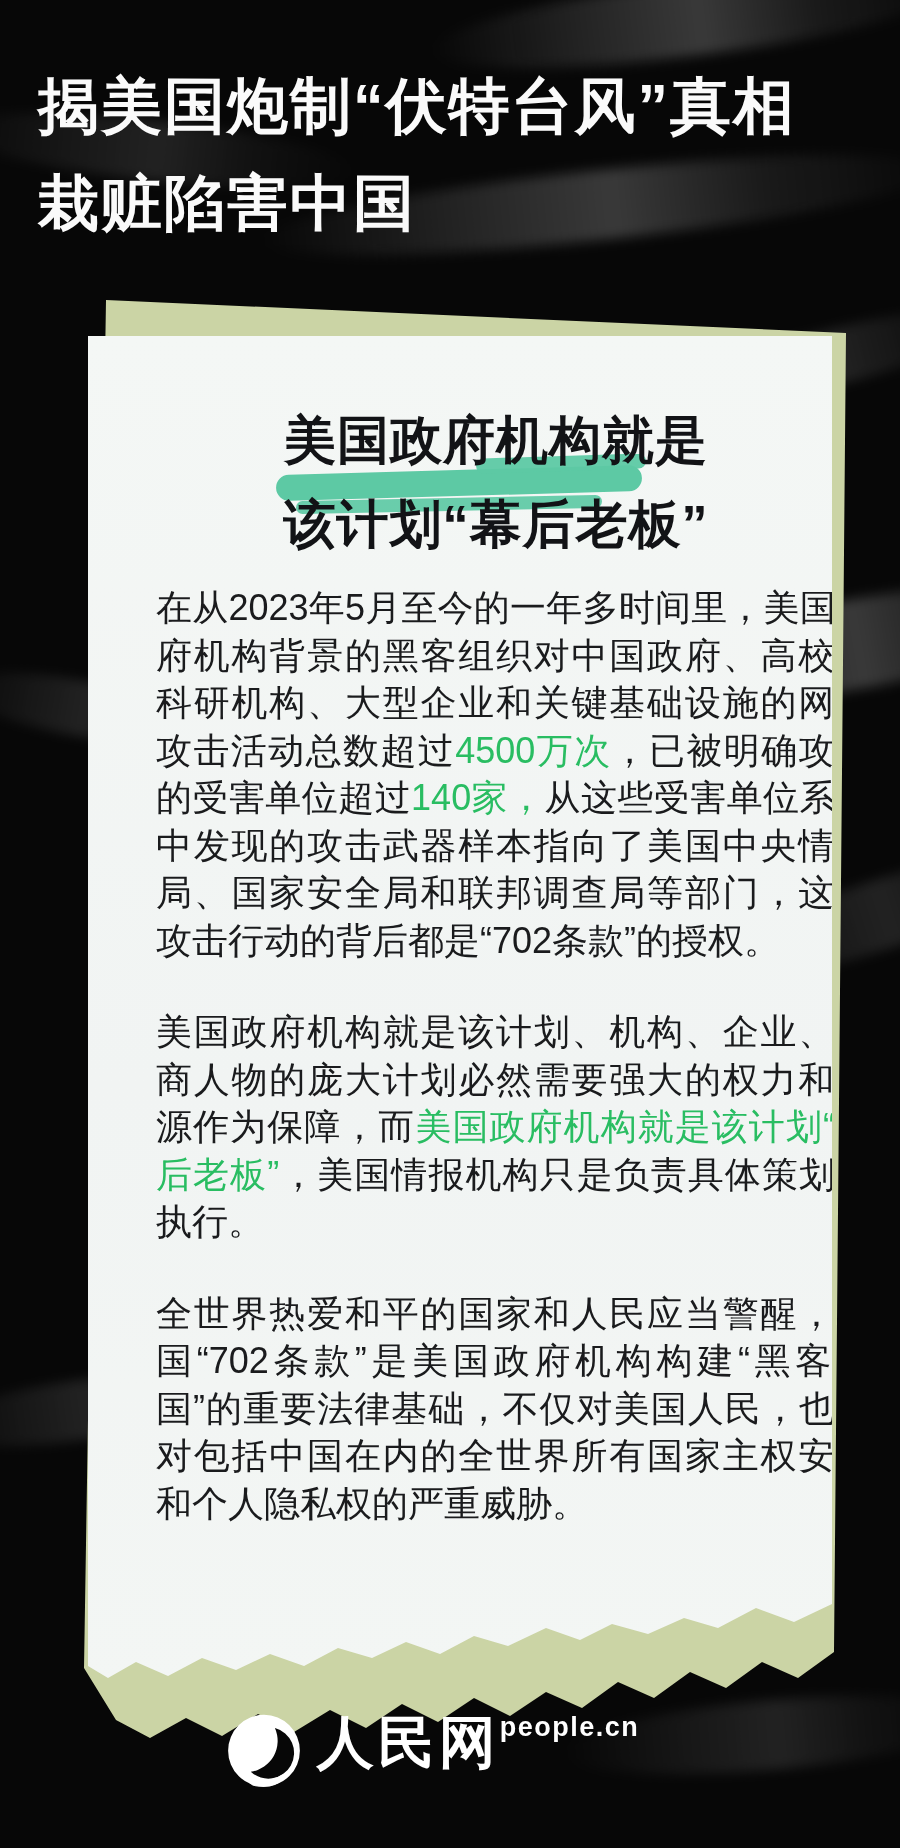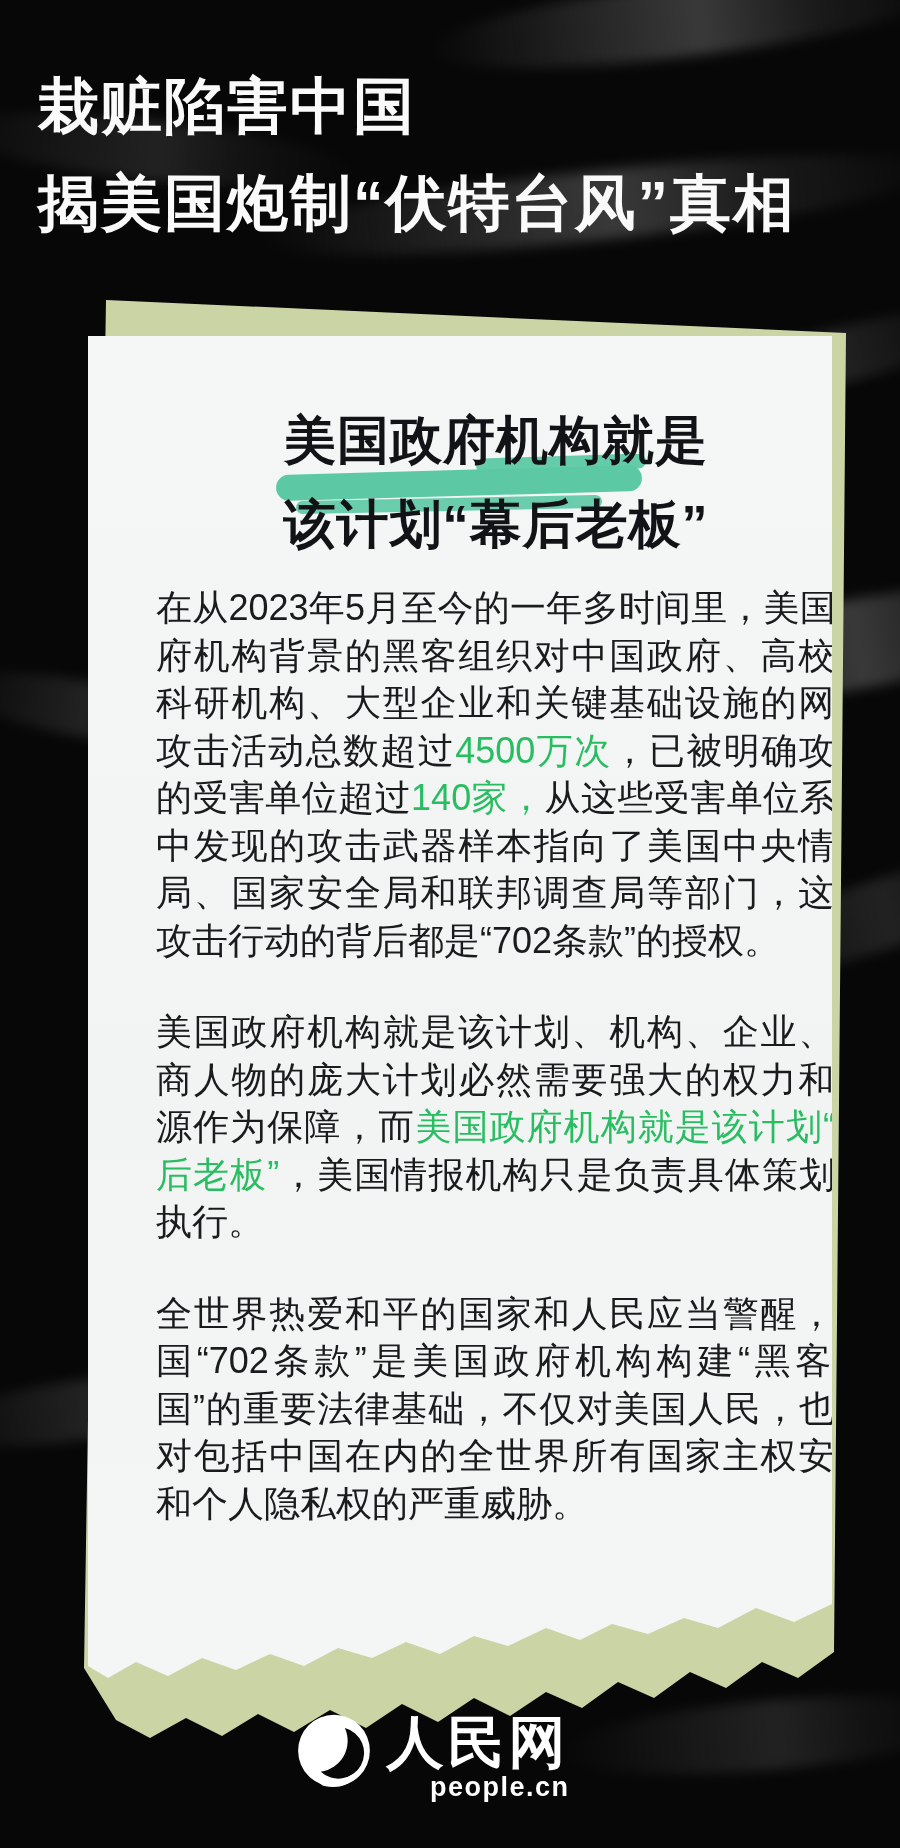--- a/index.html
+++ b/index.html
@@ -43,21 +43,21 @@
   }
   .card-body p{margin:0 0 44px 0;}
   .card-body .hl{color:var(--hl-green,#29bd62);}
   
   .footer{
     position:absolute; left:0; right:0; top:1712px; z-index:3;
     display:flex; align-items:flex-start; justify-content:center;
     transform:translateX(-18px); color:#fff;
   }
   .logo-icon{width:78px; height:82px; margin-right:14px;}
-  .logo-text-col{display:flex; flex-direction:column; align-items:flex-end;}
+  .logo-text-col{display:flex; flex-direction:row; align-items:flex-start;}
   .logo-cn{font-size:57px; line-height:60px; font-weight:bold; letter-spacing:4px;}
   .logo-domain{font-size:27px; line-height:30px; font-weight:bold; letter-spacing:1.5px; margin-left:0;}
 </style>
 </head>
 <body>
 
 <div class="poster">
 
   <div class="bg-texture">
     <div class="streak" style="left:430px;top:-18px;width:520px;height:74px;transform:rotate(-7deg);"></div>
@@ -65,22 +65,22 @@
     <div class="streak" style="left:260px;top:170px;width:680px;height:70px;transform:rotate(-6deg);"></div>
     <div class="streak dim" style="left:640px;top:330px;width:380px;height:56px;transform:rotate(-14deg);"></div>
     <div class="streak" style="left:620px;top:600px;width:460px;height:90px;transform:rotate(-10deg);"></div>
     <div class="streak dim" style="left:700px;top:880px;width:360px;height:70px;transform:rotate(-18deg);"></div>
     <div class="streak dim" style="left:-50px;top:680px;width:260px;height:56px;transform:rotate(10deg);"></div>
     <div class="streak dim" style="left:-70px;top:1380px;width:300px;height:60px;transform:rotate(-8deg);"></div>
     <div class="streak dim" style="left:560px;top:1700px;width:420px;height:70px;transform:rotate(-5deg);"></div>
   </div>
 
   <div class="headline">
+    <div>揭美国炮制“伏特台风”真相</div>
     <div>栽赃陷害中国</div>
-    <div>揭美国炮制“伏特台风”真相</div>
   </div>
 
   <div class="green-card"></div>
 
   <div class="paper">
 
     <svg class="brush" width="392" height="70" viewBox="0 0 392 70">
       <g fill="#5dc9a4">
         <rect x="6" y="16" width="366" height="26" rx="13" transform="rotate(-1.6 189 29)"></rect>
         <rect x="26" y="44" width="306" height="13" rx="6.5" transform="rotate(-1.2 179 50)" opacity="0.92"></rect>

